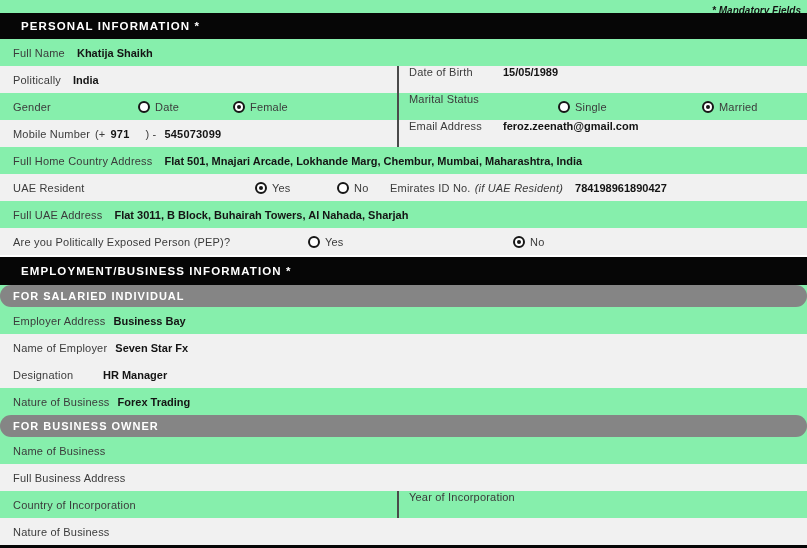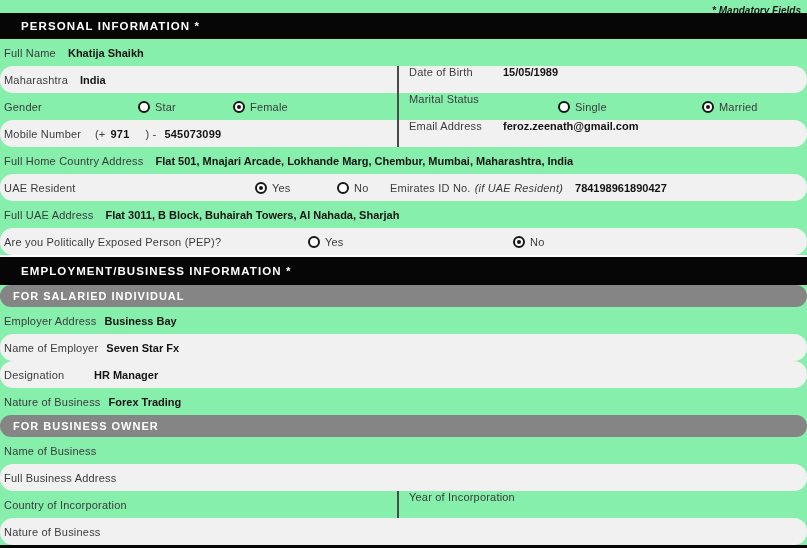--- a/index.html
+++ b/index.html
@@ -7,22 +7,22 @@
         font-family:"Liberation Sans",sans-serif;background:#86efac;color:#3b3b3b;}
   .mandatory-bar{height:13px;overflow:hidden;text-align:right;padding-right:6px;box-sizing:border-box;}
   .mandatory-bar span{display:inline-block;margin-top:-3px;font-size:10px;font-weight:bold;
         font-style:italic;color:#111;}
   .sec-header{height:26px;background:#060606;color:#fff;display:flex;align-items:center;
         padding-left:21px;font-weight:bold;font-size:11.5px;letter-spacing:1.1px;}
   .sec-header.second{height:28px;}
   .gap2{height:2px;background:#fff;}
   .sub-header{height:22px;background:#858585;color:#fff;display:flex;align-items:center;
         padding-left:13px;font-weight:bold;font-size:11px;letter-spacing:1px;border-radius:11px;}
-  .row{height:27px;position:relative;display:flex;align-items:center;padding-left:4px;
-        font-size:11px;letter-spacing:0.2px;box-sizing:border-box;border-radius:13px;}
+  .row{height:27px;position:relative;display:flex;align-items:center;padding-left:13px;
+        font-size:11px;letter-spacing:0.2px;box-sizing:border-box;}
   .row.alt{background:#f1f1f1;}
   .label{white-space:nowrap;color:#3b3b3b;}
   .value{font-weight:bold;color:#141414;margin-left:12px;white-space:nowrap;letter-spacing:0;}
   .wlabel{display:inline-block;min-width:82px;}
   .wvalue{margin-left:8px;}
   .rcell{position:absolute;left:397px;top:0;bottom:0;right:0;display:flex;
         padding-left:10px;}
   .rcell.divided{border-left:2px solid #4a4a4a;}
   .rcell .rlabel{display:inline-block;min-width:80px;}
   .rcell .value{margin-left:14px;}
@@ -51,33 +51,33 @@
   <div class="sec-header">
     <span>PERSONAL INFORMATION *</span>
   </div>
 
   <div class="row">
     <span class="label">Full Name</span>
     <span class="value">Khatija Shaikh</span>
   </div>
 
   <div class="row alt">
-    <span class="label">Maharashtra</span>
+    <span class="label">Politically</span>
     <span class="value">India</span>
     <div class="rcell divided">
       <span class="label rlabel">Date of Birth</span>
       <span class="value">15/05/1989</span>
     </div>
   </div>
 
   <div class="row">
     <span class="label">Gender</span>
     <span class="abs" style="left:138px">
       <span class="radio"></span>
-      <span class="radio-label">Star</span>
+      <span class="radio-label">Date</span>
     </span>
     <span class="abs" style="left:233px">
       <span class="radio checked"></span>
       <span class="radio-label">Female</span>
     </span>
     <div class="rcell divided">
       <span class="label">Marital Status</span>
     </div>
     <span class="abs" style="left:558px">
       <span class="radio"></span>

